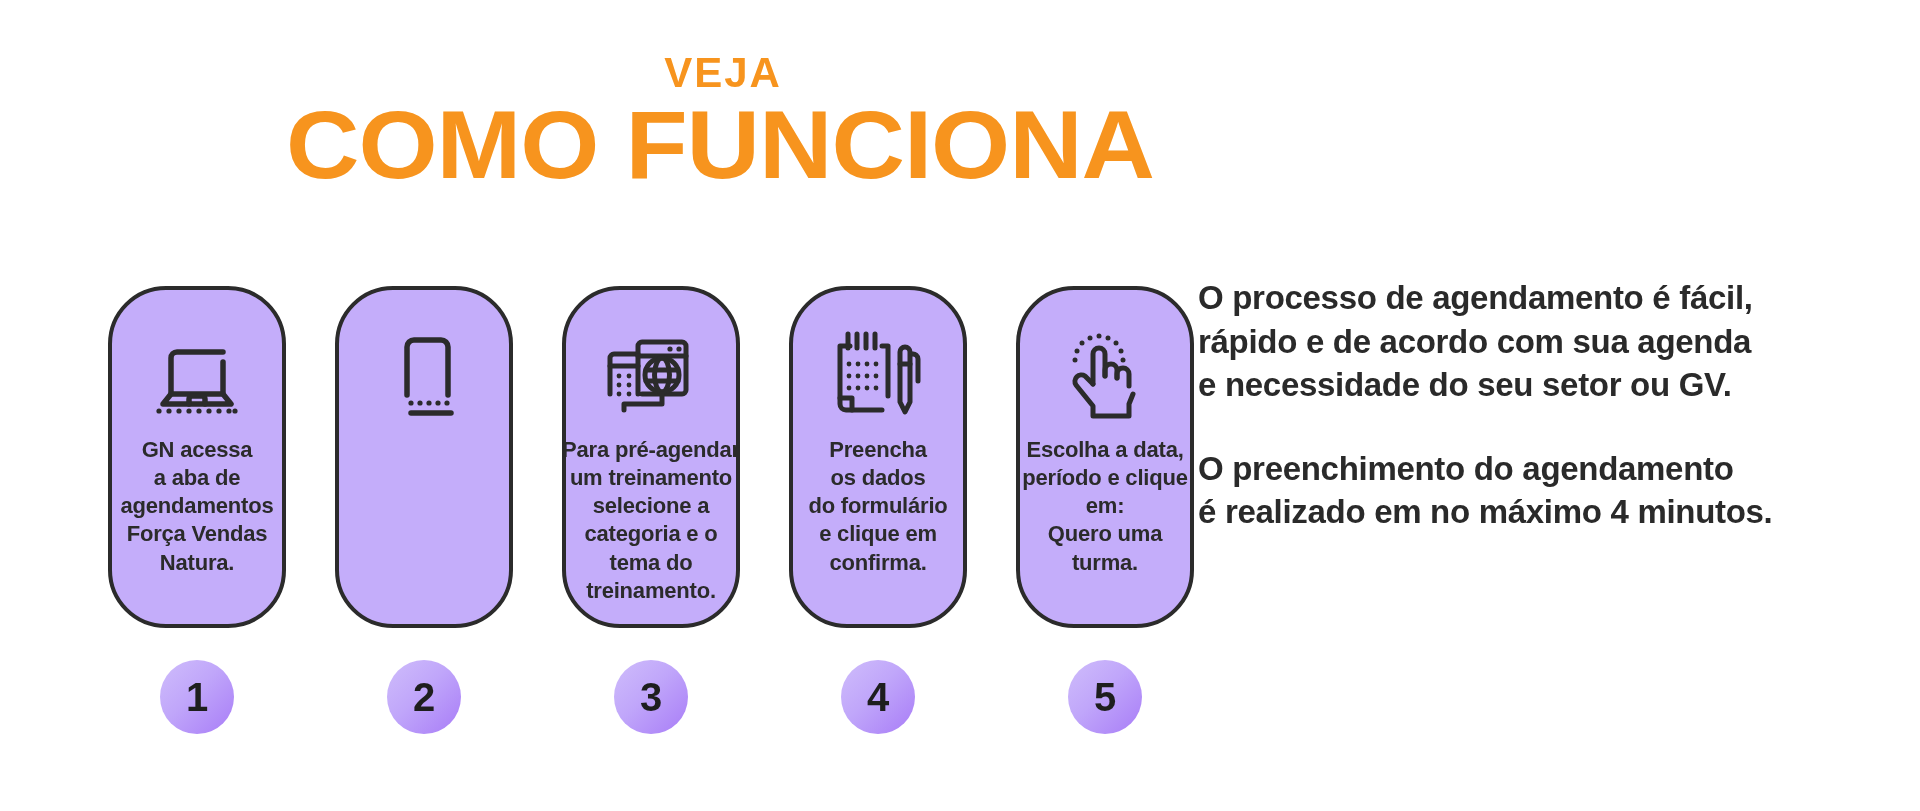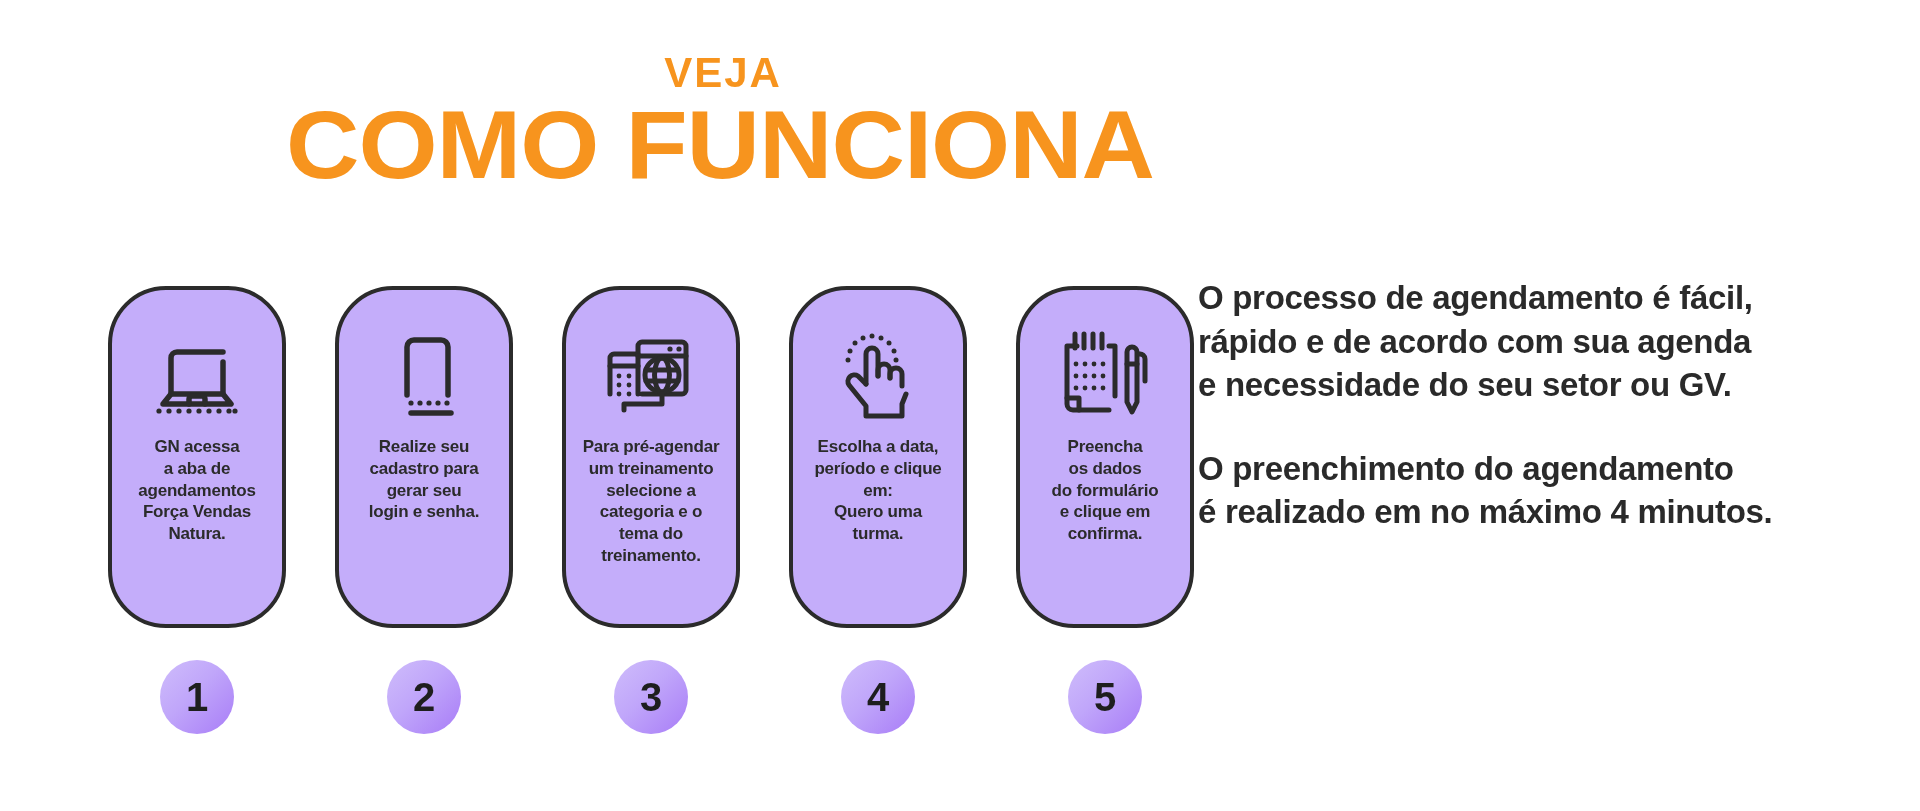--- a/index.html
+++ b/index.html
@@ -86,21 +86,21 @@
     align-items: center;
     justify-content: center;
     margin-bottom: 12px;
   }
 
   .card-icon svg { display: block; }
 
   .card-text {
     font-family: "Liberation Sans", sans-serif;
     font-weight: 700;
-    font-size: 17px;
+    font-size: 22px;
     line-height: 1.28;
     color: #2B2B2B;
     text-align: center;
     white-space: pre-line;
     width: 182px;
     letter-spacing: -0.2px;
   }
 
   
   .badges {
@@ -201,24 +201,20 @@
             <g stroke-width="0" fill="#2B2B2B">
               <circle cx="22" cy="70" r="2.6"></circle>
                 <circle cx="31" cy="70" r="2.6"></circle>
               <circle cx="40" cy="70" r="2.6"></circle>
                 <circle cx="49" cy="70" r="2.6"></circle>
               <circle cx="58" cy="70" r="2.6"></circle>
             </g>
             <path d="M22 80 H62"></path>
           </svg>
         </div>
-        <div class="card-text">Realize seu
-cadastro para
-gerar seu
-login e senha.</div>
       </div>
     </div>
 
     <div class="card-col">
       <div class="card">
         <div class="card-icon">
           <svg width="98" height="88" viewBox="0 0 98 88" fill="none" stroke="#2B2B2B" stroke-width="5" stroke-linecap="round" stroke-linejoin="round">
             <path d="M36 22 H12 a4 4 0 0 0-4 4 V62"></path>
             <path d="M8 34 H36"></path>
             <g stroke-width="0" fill="#2B2B2B">
@@ -240,49 +236,20 @@
             <path d="M44 38 H76 M44 49 H76"></path>
             <path d="M60 62 V72 H22 V78"></path>
           </svg>
         </div>
         <div class="card-text">Para pré-agendar
 um treinamento
 selecione a
 categoria e o
 tema do
 treinamento.</div>
-      </div>
-    </div>
-
-    <div class="card-col">
-      <div class="card">
-        <div class="card-icon">
-          <svg width="80" height="92" viewBox="0 0 80 92" fill="none" stroke="#2B2B2B" stroke-width="5" stroke-linecap="round" stroke-linejoin="round">
-            <g stroke-width="0" fill="#2B2B2B">
-              <circle cx="34" cy="6" r="2.5"></circle>
-                <circle cx="25" cy="8" r="2.5"></circle>
-              <circle cx="17" cy="13" r="2.5"></circle>
-                <circle cx="12" cy="21" r="2.5"></circle>
-              <circle cx="10" cy="30" r="2.5"></circle>
-                <circle cx="43" cy="8" r="2.5"></circle>
-              <circle cx="51" cy="13" r="2.5"></circle>
-                <circle cx="56" cy="21" r="2.5"></circle>
-              <circle cx="58" cy="30" r="2.5"></circle>
-            </g>
-            <path d="M28 54 V24 a6 6 0 0 1 12 0 v22"></path>
-            <path d="M40 46 v-6 a6 6 0 0 1 12 0 v8"></path>
-            <path d="M52 48 v-4 a6 6 0 0 1 12 0 v12"></path>
-            <path d="M28 54 l-8-8 a6.5 6.5 0 0 0-9 9 L28 76 v10 h36 V74 l4-10"></path>
-          </svg>
-        </div>
-        <div class="card-text">Escolha a data,
-período e clique
-em:
-Quero uma
-turma.</div>
       </div>
     </div>
 
     <div class="card-col">
       <div class="card">
         <div class="card-icon">
           <svg width="96" height="92" viewBox="0 0 96 92" fill="none" stroke="#2B2B2B" stroke-width="5" stroke-linecap="round" stroke-linejoin="round">
             <path d="M20 16 H10 V74 a6 6 0 0 0 6 6 H52"></path>
             <path d="M52 16 H58 V66"></path>
             <path d="M18 4 V18 M27 4 V18 M36 4 V18 M45 4 V18"></path>
@@ -307,20 +274,49 @@
           </svg>
         </div>
         <div class="card-text">Preencha
 os dados
 do formulário
 e clique em
 confirma.</div>
       </div>
     </div>
 
+    <div class="card-col">
+      <div class="card">
+        <div class="card-icon">
+          <svg width="80" height="92" viewBox="0 0 80 92" fill="none" stroke="#2B2B2B" stroke-width="5" stroke-linecap="round" stroke-linejoin="round">
+            <g stroke-width="0" fill="#2B2B2B">
+              <circle cx="34" cy="6" r="2.5"></circle>
+                <circle cx="25" cy="8" r="2.5"></circle>
+              <circle cx="17" cy="13" r="2.5"></circle>
+                <circle cx="12" cy="21" r="2.5"></circle>
+              <circle cx="10" cy="30" r="2.5"></circle>
+                <circle cx="43" cy="8" r="2.5"></circle>
+              <circle cx="51" cy="13" r="2.5"></circle>
+                <circle cx="56" cy="21" r="2.5"></circle>
+              <circle cx="58" cy="30" r="2.5"></circle>
+            </g>
+            <path d="M28 54 V24 a6 6 0 0 1 12 0 v22"></path>
+            <path d="M40 46 v-6 a6 6 0 0 1 12 0 v8"></path>
+            <path d="M52 48 v-4 a6 6 0 0 1 12 0 v12"></path>
+            <path d="M28 54 l-8-8 a6.5 6.5 0 0 0-9 9 L28 76 v10 h36 V74 l4-10"></path>
+          </svg>
+        </div>
+        <div class="card-text">Escolha a data,
+período e clique
+em:
+Quero uma
+turma.</div>
+      </div>
+    </div>
+
   </div>
 
   <div class="badges">
     <div class="badge-slot">
       <div class="badge">1</div>
     </div>
     <div class="badge-slot">
       <div class="badge">2</div>
     </div>
     <div class="badge-slot">

